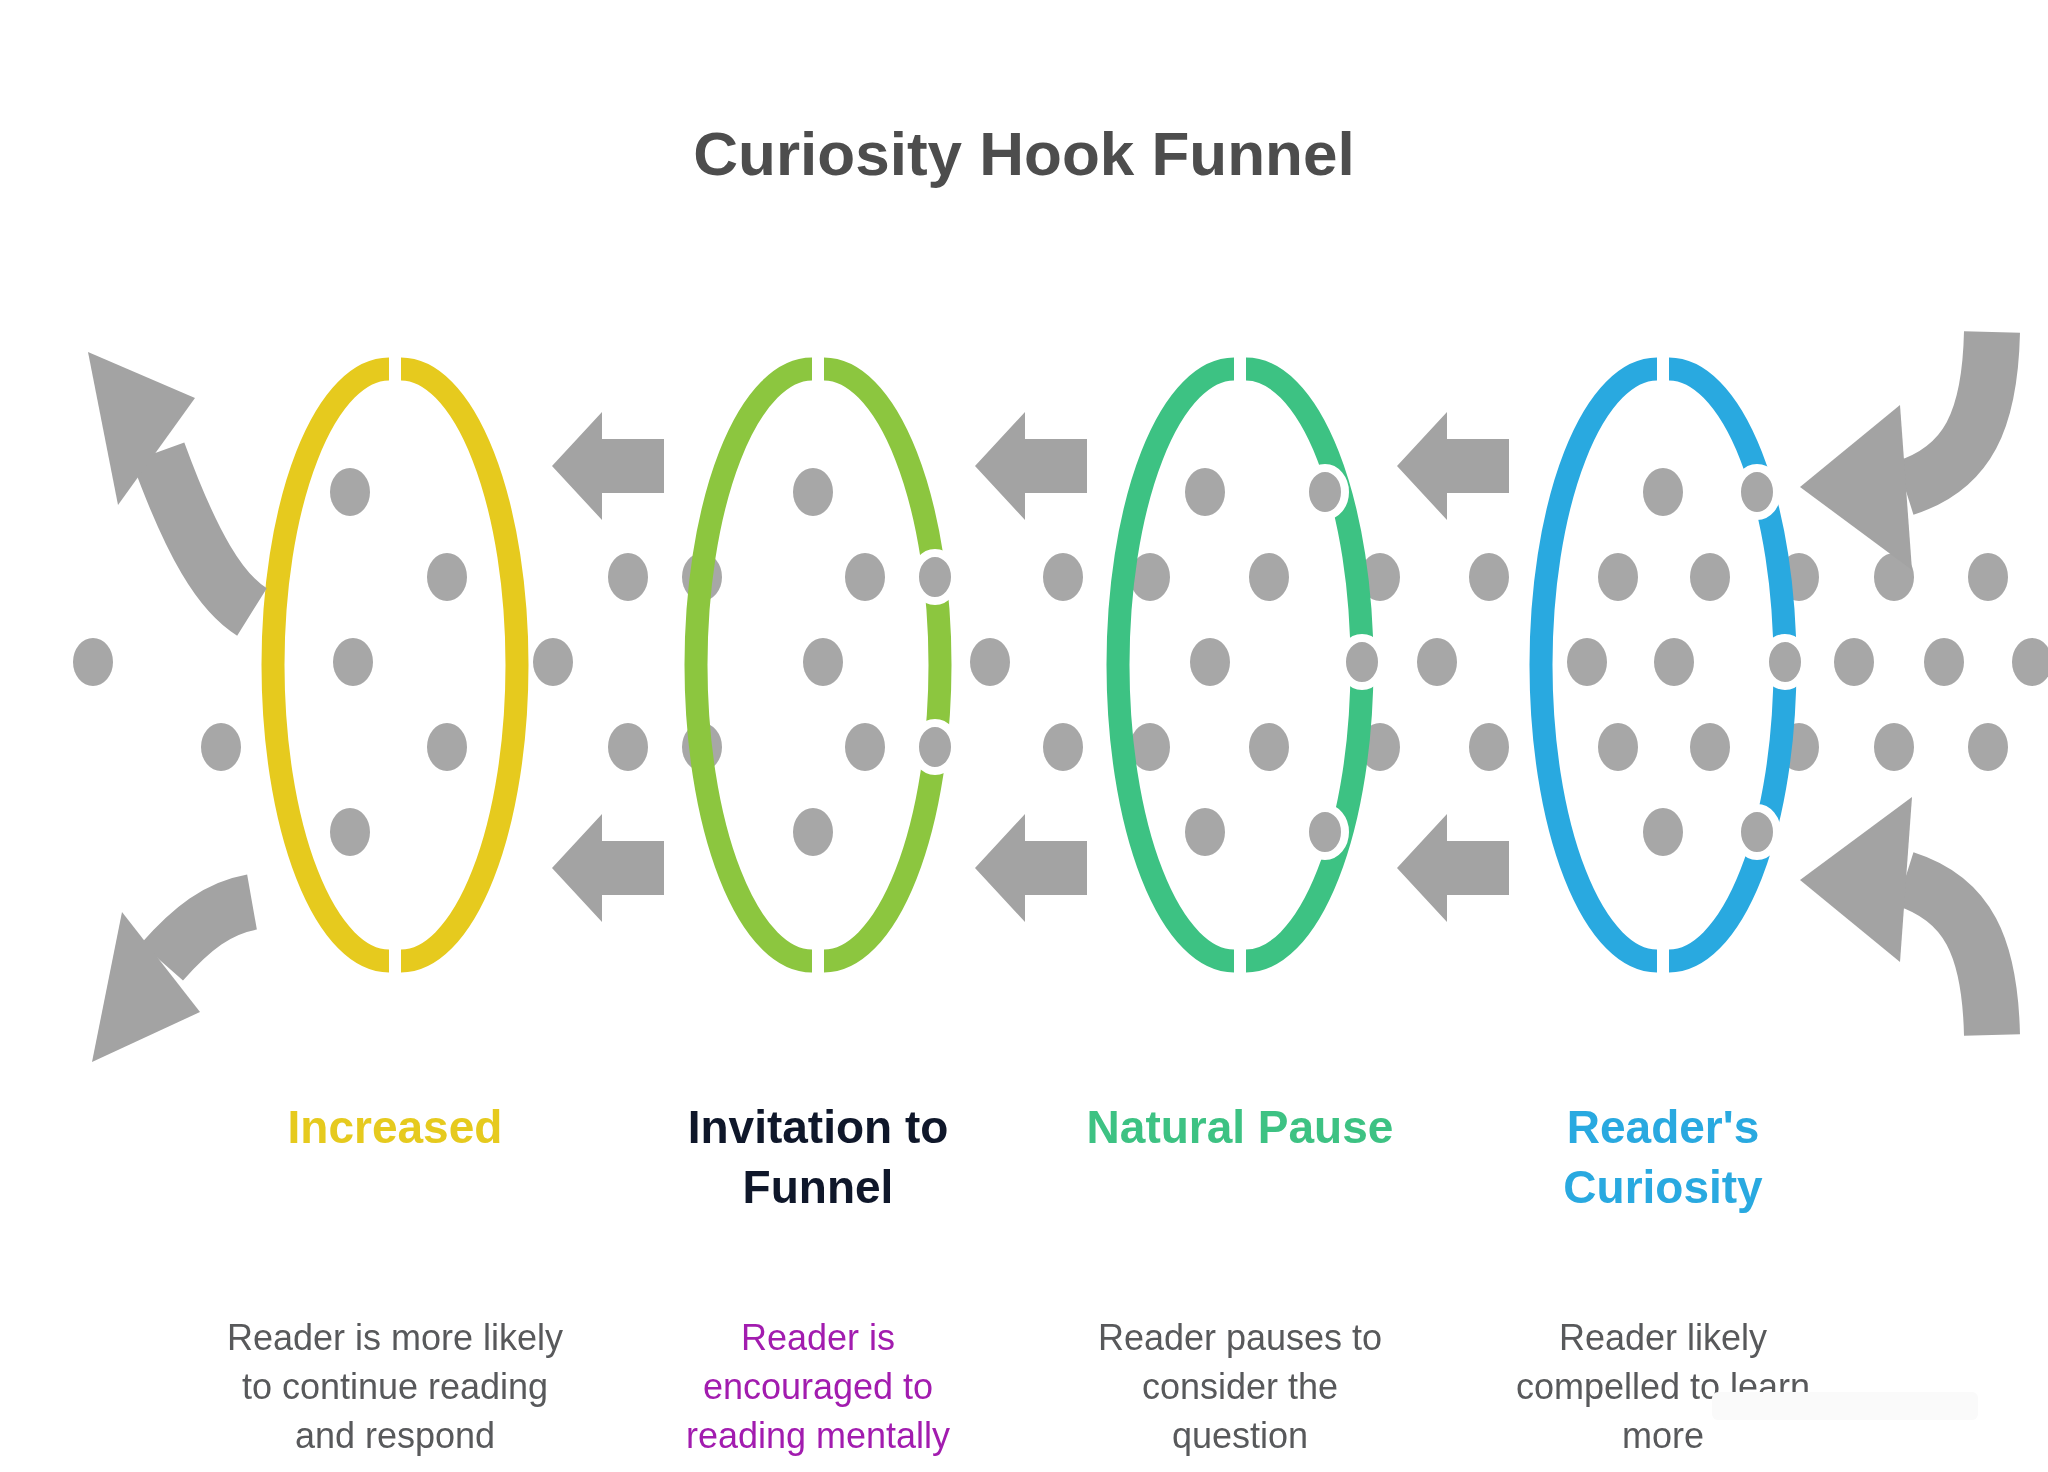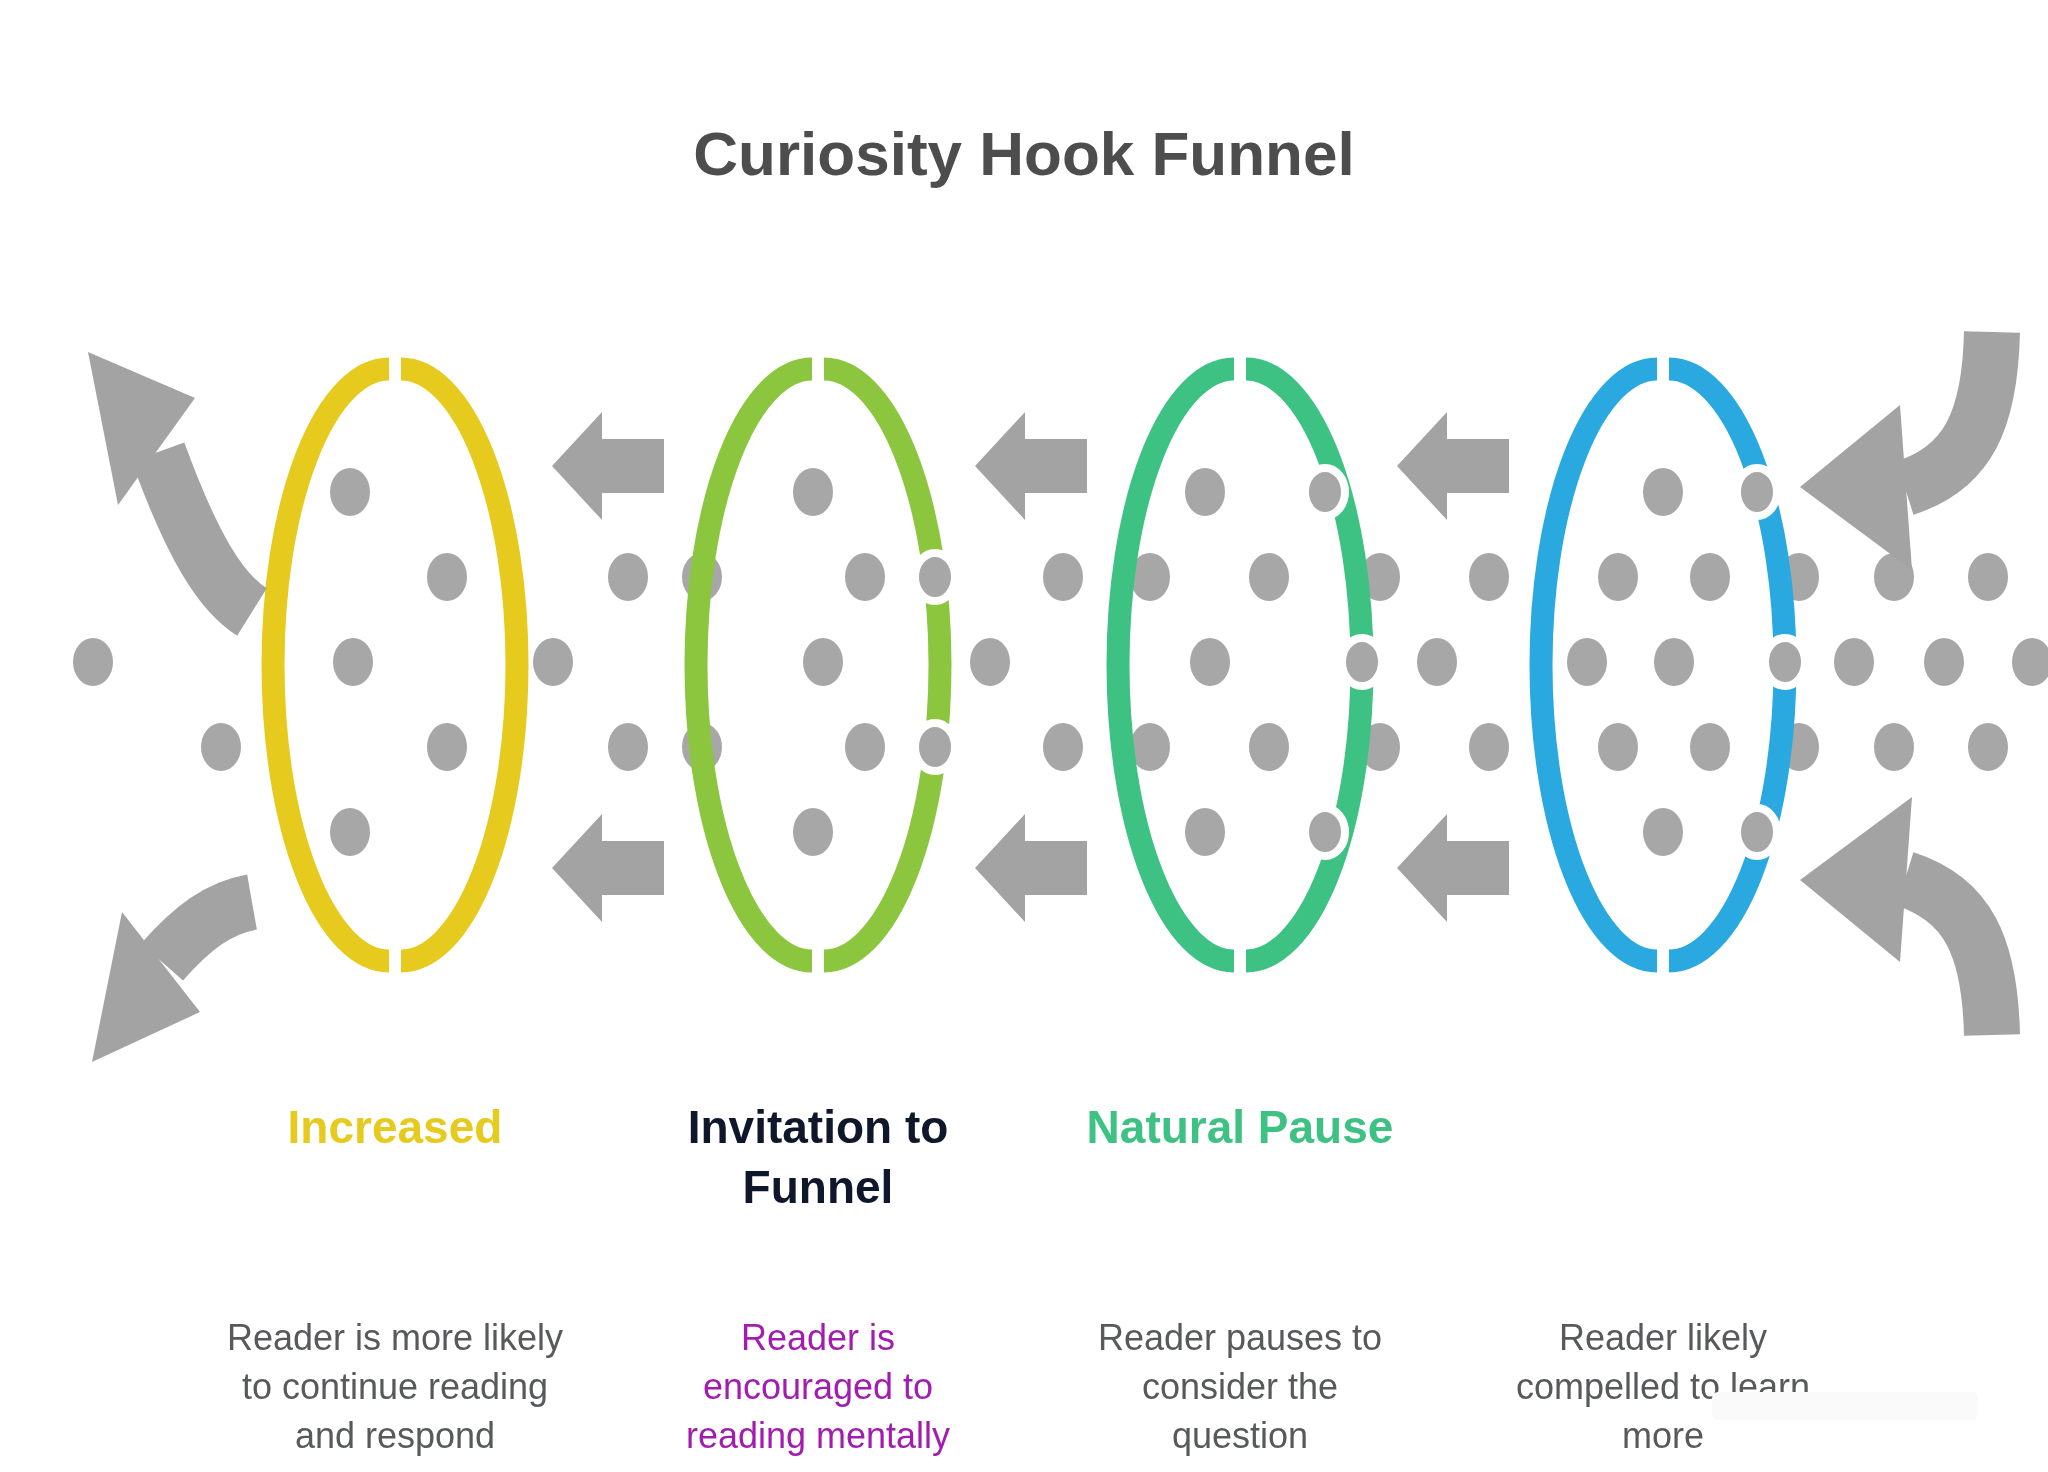--- a/index.html
+++ b/index.html
@@ -134,18 +134,22 @@
         </div>
         <div class="stage-desc" style="color: #a21caf;"><span>Reader is</span><br><span>encouraged to</span><br><span>reading mentally</span></div>
       </div>
       <div class="stage-col" style="left: 1020px; top: 1098px; height: 360px;">
         <div class="stage-heading" style="color: rgb(61, 194, 131);">
           <span>Natural Pause</span>
         </div>
         <div class="stage-desc" style="color: rgb(88, 89, 91);"><span>Reader pauses to</span><br><span>consider the</span><br><span>question</span></div>
       </div>
       <div class="stage-col" style="left: 1443px; top: 1098px; height: 360px;">
+        <div class="stage-heading" style="color: rgb(41, 169, 224);">
+          <span>Reader's</span>
+          <span>Curiosity</span>
+        </div>
         <div class="stage-desc" style="color: rgb(88, 89, 91);"><span>Reader likely</span><br><span>compelled to learn</span><br><span>more</span></div>
       </div>
     </div>
 
   <div class="watermark"></div>
 </div>
 
 </body></html>

